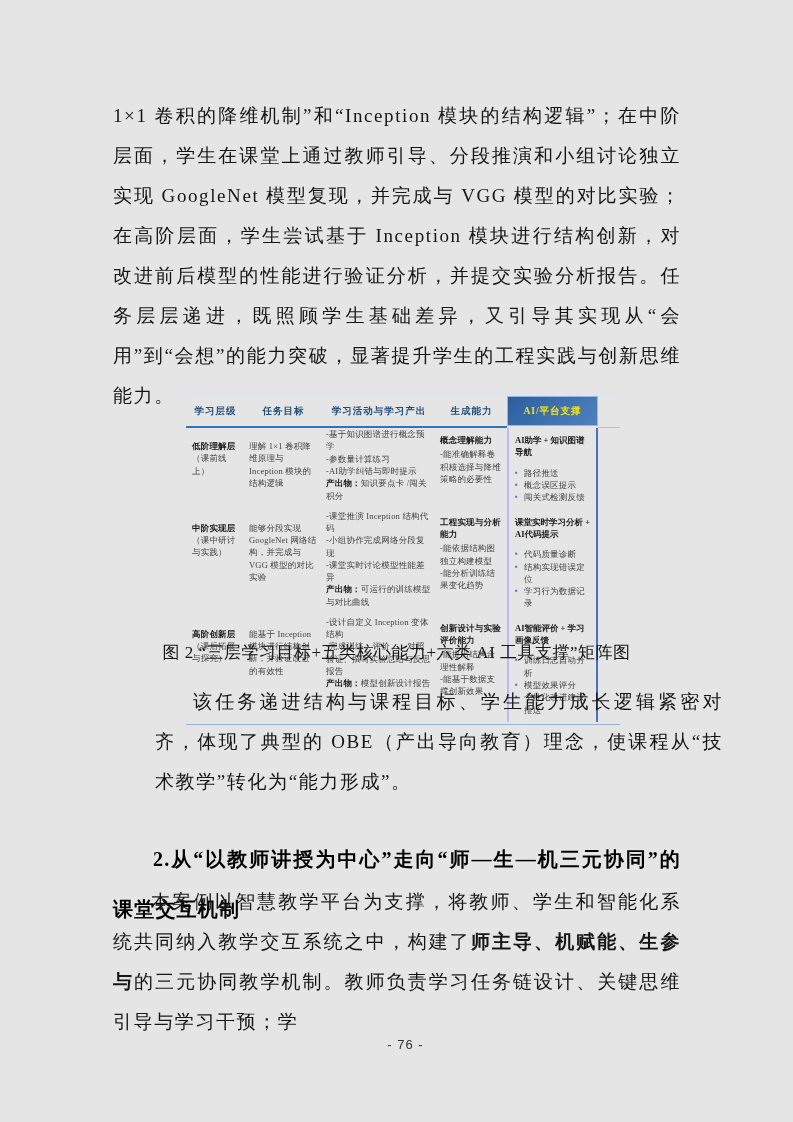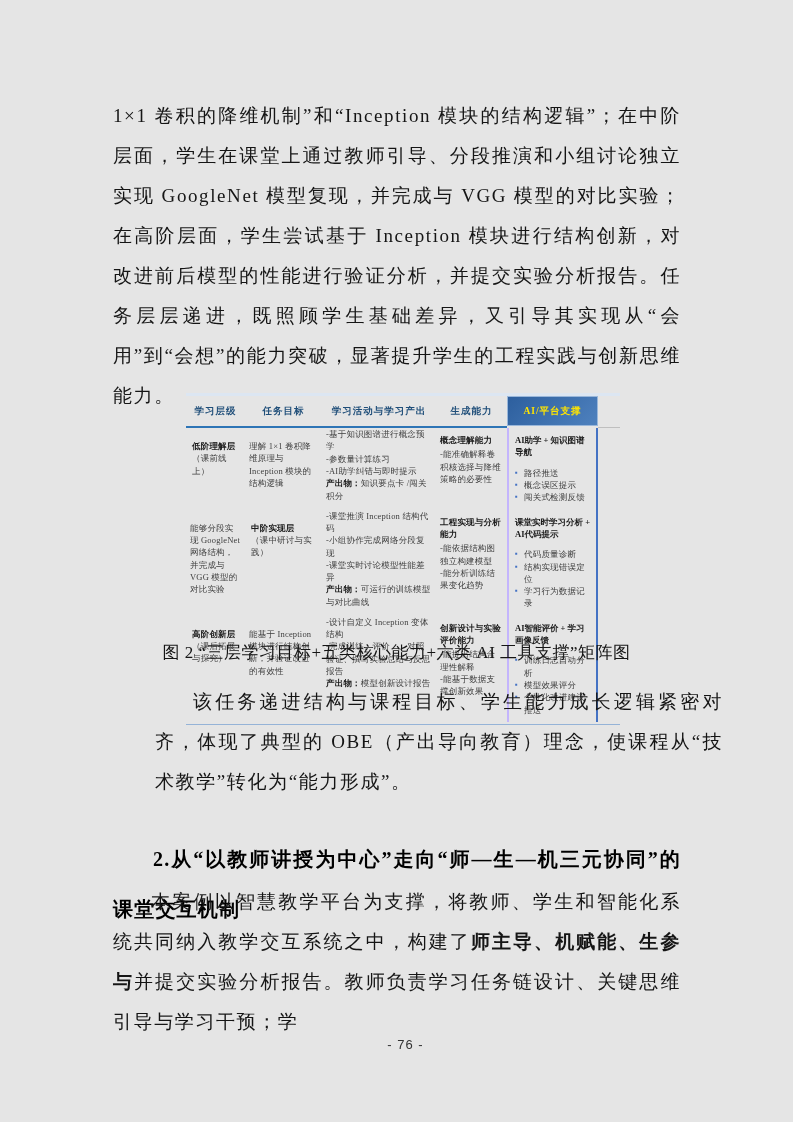--- a/index.html
+++ b/index.html
@@ -153,25 +153,25 @@
         <div class="ability-title">概念理解能力</div>
         <div>-能准确解释卷积核选择与降维策略的必要性</div>
       </div>
       <div class="cell ai row-1">
         <div class="ai-title">AI助学 + 知识图谱导航</div>
         <div class="ai-item">路径推送</div>
         <div class="ai-item">概念误区提示</div>
         <div class="ai-item">闯关式检测反馈</div>
       </div>
 
-      <div class="cell goal row-2">能够分段实现 GoogleNet 网络结构，并完成与 VGG 模型的对比实验</div>
       <div class="cell level row-2">
         <div class="level-name">中阶实现层</div>
         <div>（课中研讨与实践）</div>
       </div>
+      <div class="cell goal row-2">能够分段实现 GoogleNet 网络结构，并完成与 VGG 模型的对比实验</div>
       <div class="cell acts row-2">
         <div>-课堂推演 Inception 结构代码</div>
         <div>-小组协作完成网络分段复现</div>
         <div>-课堂实时讨论模型性能差异</div>
         <div><span class="out-label">产出物：</span><span>可运行的训练模型与对比曲线</span></div>
       </div>
       <div class="cell ability row-2">
         <div class="ability-title">工程实现与分析能力</div>
         <div>-能依据结构图独立构建模型</div>
         <div>-能分析训练结果变化趋势</div>
@@ -208,17 +208,17 @@
 
     <div class="tbl-bottom-rule"></div>
   </div>
 
   <div class="caption">图 2 “三层学习目标+五类核心能力+六类 AI 工具支撑”矩阵图</div>
 
   <div class="para indent p2">该任务递进结构与课程目标、学生能力成长逻辑紧密对齐，体现了典型的 OBE（产出导向教育）理念，使课程从“技术教学”转化为“能力形成”。</div>
 
   <div class="heading">2.从“以教师讲授为中心”走向“师—生—机三元协同”的课堂交互机制</div>
 
-  <div class="para indent p3"><span>本案例以智慧教学平台为支撑，将教师、学生和智能化系统共同纳入教学交互系统之中，构建了</span><span class="bold-inline">师主导、机赋能、生参与</span><span>并提交实验分析报告。教师负责学习任务链设计、关键思维引导与学习干预；学</span></div>
+  <div class="para indent p3"><span>本案例以智慧教学平台为支撑，将教师、学生和智能化系统共同纳入教学交互系统之中，构建了</span><span class="bold-inline">师主导、机赋能、生参与</span><span>的三元协同教学机制。教师负责学习任务链设计、关键思维引导与学习干预；学</span></div>
 
   <div class="footer">- 76 -</div>
 
 </div>
 
 </body></html>

